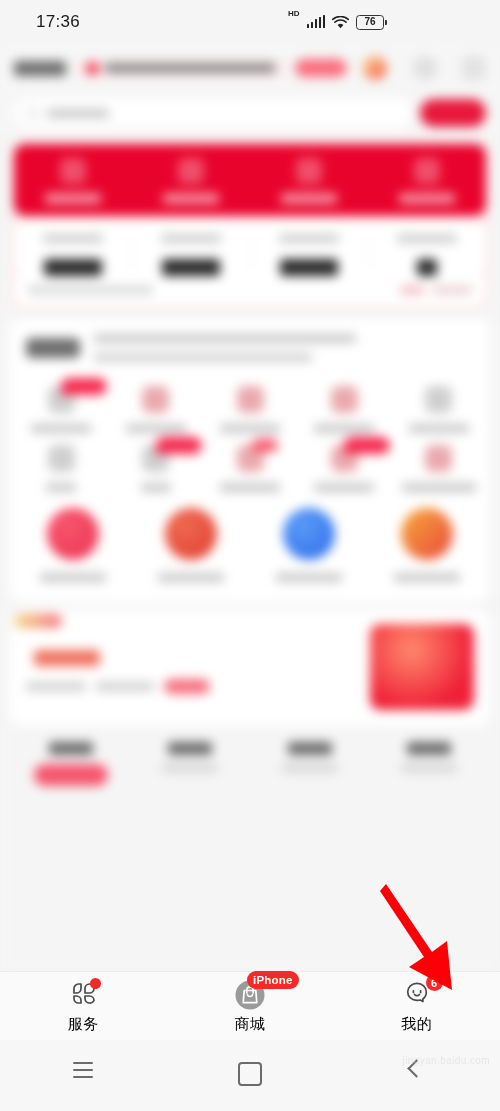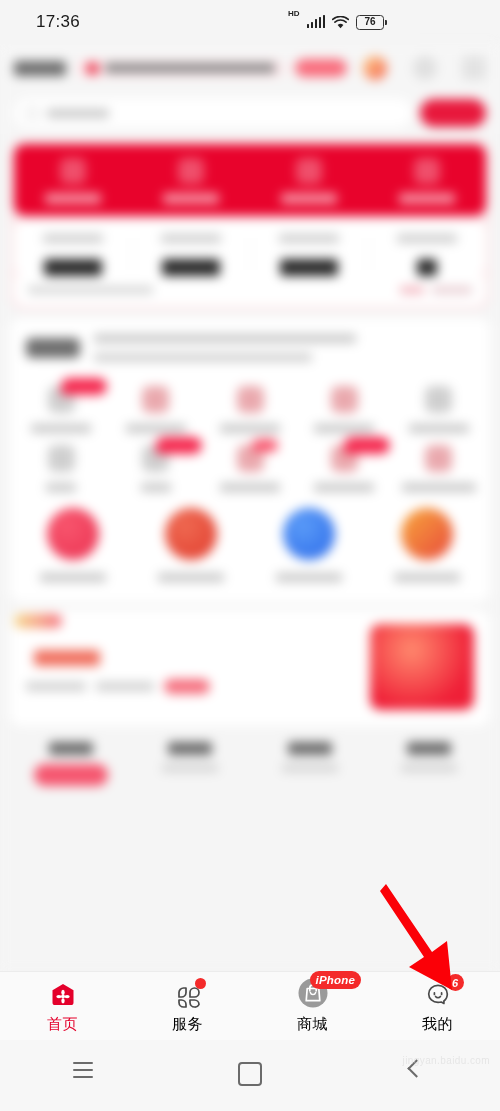--- a/index.html
+++ b/index.html
@@ -133,21 +133,21 @@
 
   
   .tabbar{
     position:absolute;left:0;top:971px;width:500px;height:69px;
     background:#fafafa;display:flex;align-items:center;
     border-top:1px solid #ececec;z-index:25;
   }
   .tab{flex:1;display:flex;flex-direction:column;align-items:center;gap:6px;position:relative;height:100%;justify-content:center;}
   .tab .tlabel{font-size:15px;color:#000000;letter-spacing:.5px;}
   .tab.active .tlabel{color:#e4002b;}
-  .tab .iconwrap{position:relative;width:34px;height:30px;display:flex;align-items:flex-end;justify-content:center;font-style:italic;}
+  .tab .iconwrap{position:relative;width:34px;height:30px;display:flex;align-items:flex-start;justify-content:center;}
 
   .badge-dot{position:absolute;top:-1px;right:-1px;width:11px;height:11px;border-radius:50%;background:#f42a2a;}
   .badge-num{
     position:absolute;top:-5px;right:-9px;min-width:17px;height:17px;
     border-radius:9px;background:#f42a2a;color:#fff;font-size:11px;
     display:flex;align-items:center;justify-content:center;padding:0 4px;box-sizing:border-box;font-weight:600;
   }
   .badge-pill{
     position:absolute;top:-8px;left:14px;height:18px;border-radius:9px;
     background:#f42a2a;color:#fff;font-size:11.5px;font-weight:700;
@@ -375,35 +375,20 @@
       <div class="st">
           <div class="s1"></div>
           <div class="s2"></div>
         </div>
     </div>
 
   </div>
 
   <div class="tabbar">
 
-    <div class="tab active">
-      <div class="iconwrap">
-        <svg width="28" height="28" viewBox="0 0 28 28" aria-hidden="true">
-          <path d="M14 3 24.5 9.2v12.2a2.6 2.6 0 0 1-2.6 2.6H6.1a2.6 2.6 0 0 1-2.6-2.6V9.2z" fill="#e4002b"></path>
-          <g fill="#fff">
-            <circle cx="14" cy="15.6" r="2"></circle>
-            <ellipse cx="14" cy="11.4" rx="1.7" ry="2.6"></ellipse>
-            <ellipse cx="14" cy="19.8" rx="1.7" ry="2.6"></ellipse>
-            <ellipse cx="9.9" cy="15.6" rx="2.6" ry="1.7"></ellipse>
-            <ellipse cx="18.1" cy="15.6" rx="2.6" ry="1.7"></ellipse>
-          </g>
-        </svg>
-      </div>
-      <div class="tlabel">首页</div>
-    </div>
 
     <div class="tab">
       <div class="iconwrap">
         <svg width="26" height="26" viewBox="0 0 26 26" aria-hidden="true">
           <path d="M4 9.5a4.5 4.5 0 0 1 4.5-4.5H11v4.5a4.5 4.5 0 0 1-4.5 4.5H4z" fill="none" stroke="#4a4a4a" stroke-width="1.7" stroke-linejoin="round"></path>
           <path d="M15 9.5a4.5 4.5 0 0 1 4.5-4.5A4.5 4.5 0 0 1 24 9.5 4.5 4.5 0 0 1 19.5 14H15z" fill="none" stroke="#4a4a4a" stroke-width="1.7" stroke-linejoin="round"></path>
           <path d="M4 17h2.5A4.5 4.5 0 0 1 11 21.5V24H8.5A4.5 4.5 0 0 1 4 19.5z" fill="none" stroke="#4a4a4a" stroke-width="1.7" stroke-linejoin="round"></path>
           <path d="M15 17h4.5A4.5 4.5 0 0 1 24 21.5 4.5 4.5 0 0 1 19.5 24 4.5 4.5 0 0 1 15 19.5z" fill="none" stroke="#4a4a4a" stroke-width="1.7" stroke-linejoin="round"></path>
         </svg>
         <div class="badge-dot"></div>

